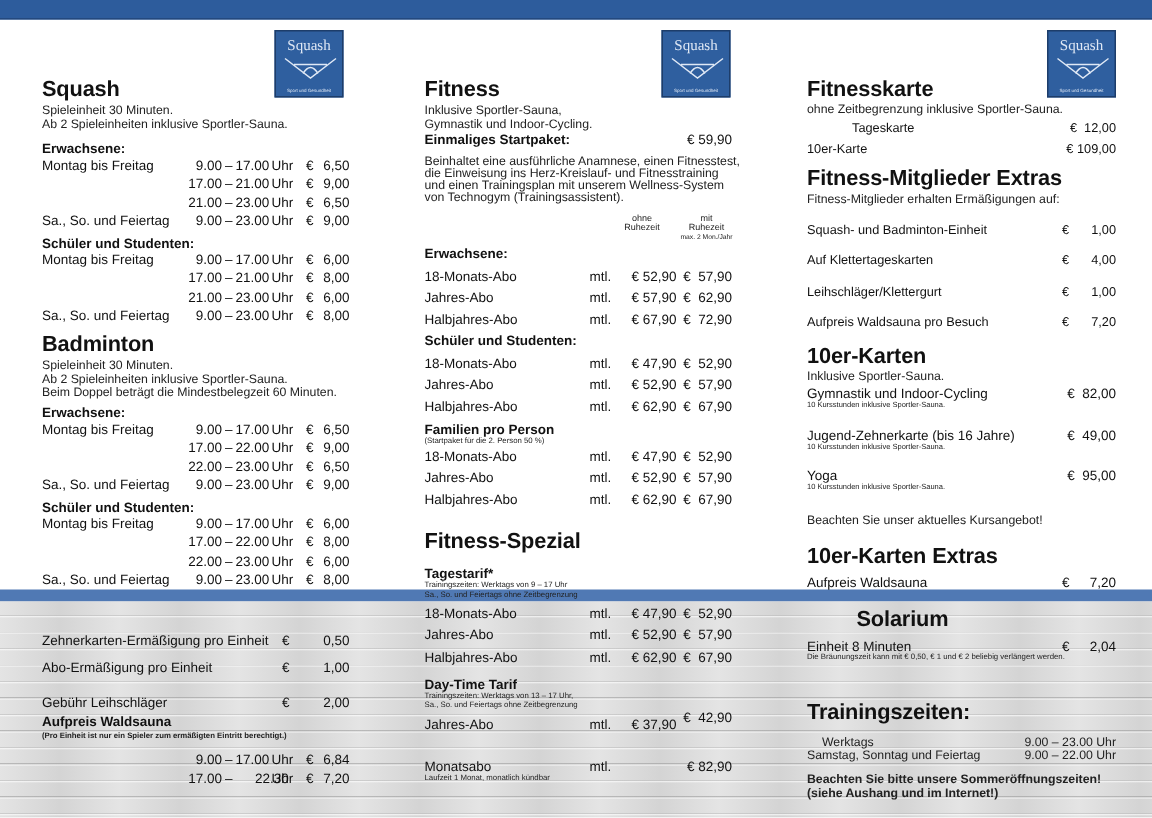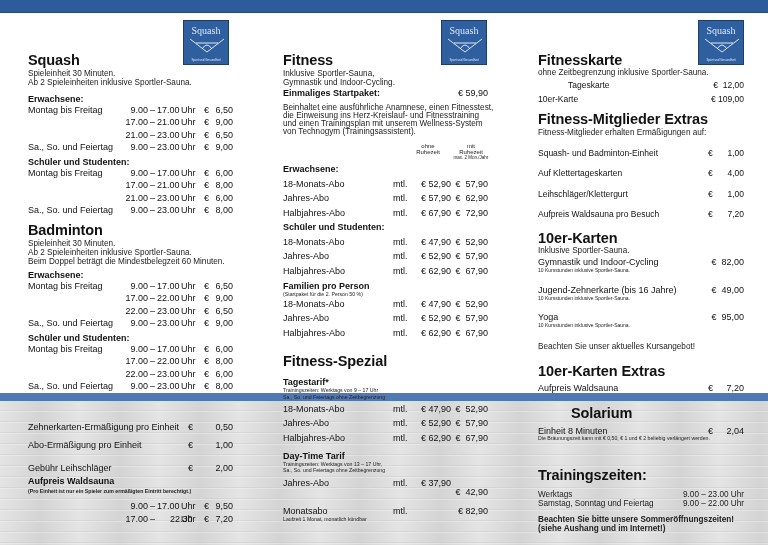--- a/index.html
+++ b/index.html
@@ -195,21 +195,21 @@
     <div class="row" style="left:160px;top:440px;">€</div>
     <div class="row r" style="right:0;top:440px;">1,00</div>
     <div class="row" style="left:0;top:463px;">Gebühr Leihschläger</div>
     <div class="row" style="left:160px;top:463px;">€</div>
     <div class="row r" style="right:0;top:463px;">2,00</div>
     <div class="row r" style="left:94px;width:26px;top:501px;">9.00</div>
     <div class="row" style="left:122px;top:501px;">–</div>
     <div class="row" style="left:129px;top:501px;">17.00</div>
     <div class="row" style="left:153px;top:501px;">Uhr</div>
     <div class="row" style="left:176px;top:501px;">€</div>
-    <div class="row r" style="right:0;top:501px;">9,50</div>
+    <div class="row r" style="right:0;top:501px;">6,84</div>
     <div class="row r" style="left:94px;width:26px;top:513.5px;">17.00</div>
     <div class="row" style="left:122px;top:513.5px;">–</div>
     <div class="row" style="left:142px;top:513.5px;">22.30</div>
     <div class="row" style="left:153px;top:513.5px;">Uhr</div>
     <div class="row" style="left:176px;top:513.5px;">€</div>
     <div class="row r" style="right:0;top:513.5px;">7,20</div>
   </div>
 
 <div class="col col2">
   <div class="logo" style="left:158px; top:20px;">
@@ -302,21 +302,21 @@
     <div class="row" style="left:110px;top:418.3px;">mtl.</div>
     <div class="row r" style="left:128px;width:40px;top:418.3px;">€ 52,90</div>
     <div class="row r" style="right:0;top:418.3px;white-space:pre;">€  57,90</div>
     <div class="row" style="left:0;top:432.6px;">Halbjahres-Abo</div>
     <div class="row" style="left:110px;top:432.6px;">mtl.</div>
     <div class="row r" style="left:128px;width:40px;top:432.6px;">€ 62,90</div>
     <div class="row r" style="right:0;top:432.6px;white-space:pre;">€  67,90</div>
     <div class="row" style="left:0;top:478px;">Jahres-Abo</div>
     <div class="row" style="left:110px;top:478px;">mtl.</div>
     <div class="row r" style="left:128px;width:40px;top:478px;">€ 37,90</div>
-    <div class="row r" style="right:0;top:487px;white-space:pre;">€  42,90</div>
+    <div class="row r" style="right:0;top:473px;white-space:pre;">€  42,90</div>
   </div>
 
 <div class="col col3">
   <div class="logo" style="left:160px; top:20px;">
     <span class="lt">Squash</span>
     <svg width="38" height="18" viewBox="0 0 38 18">
         <path d="M2 2 L19 15 L36 2 M8 6 L30 6 M14 12 Q19 4 24 12" stroke="#dfe8f5" stroke-width="1" fill="none"></path>
       </svg>
     <span class="ls">Sport und Gesundheit</span>
   </div>
@@ -333,21 +333,21 @@
 
   <h2 class="abs" style="left:0; top:363px;">10er-Karten Extras</h2>
 
   <h2 class="abs" style="left:0; top:405px;margin-left:33px;">Solarium</h2>
   <div class="row" style="left:0; top:426px;">Einheit 8 Minuten</div>
   <div class="row r" style="left:170px; top:426px;">€</div>
   <div class="row r" style="right:4px; top:426px;">2,04</div>
   <div class="abs tiny" style="left:0; top:435px;">Die Bräunungszeit kann mit € 0,50, € 1 und € 2 beliebig verlängert werden.</div>
 
   <h2 class="abs" style="left:0; top:467px;">Trainingszeiten:</h2>
-  <div class="abs sub" style="left:0; top:490px;text-align:right;">Werktags</div>
+  <div class="abs sub" style="left:10px; top:490px;text-align:right;">Werktags</div>
   <div class="abs sub r" style="right:4px; top:490px;">9.00 – 23.00 Uhr</div>
   <div class="abs sub" style="left:0; top:499px;">Samstag, Sonntag und Feiertag</div>
   <div class="abs sub r" style="right:4px; top:499px;">9.00 – 22.00 Uhr</div>
   <div class="abs sub" style="left:0; top:515px; font-weight:bold;">Beachten Sie bitte unsere Sommeröffnungszeiten!</div>
   <div class="abs sub" style="left:0; top:524px; font-weight:bold;">(siehe Aushang und im Internet!)</div>
 <div class="row" style="left:0;top:80px;font-size:8.5px;margin-left:30px;">Tageskarte</div>
     <div class="row r" style="right:4px;top:80px;font-size:8.5px;white-space:pre;">€  12,00</div>
     <div class="row" style="left:0;top:93.5px;font-size:8.5px;">10er-Karte</div>
     <div class="row r" style="right:4px;top:93.5px;font-size:8.5px;white-space:pre;">€ 109,00</div>
     <div class="row" style="left:0;top:148px;font-size:8.5px;">Squash- und Badminton-Einheit</div>

